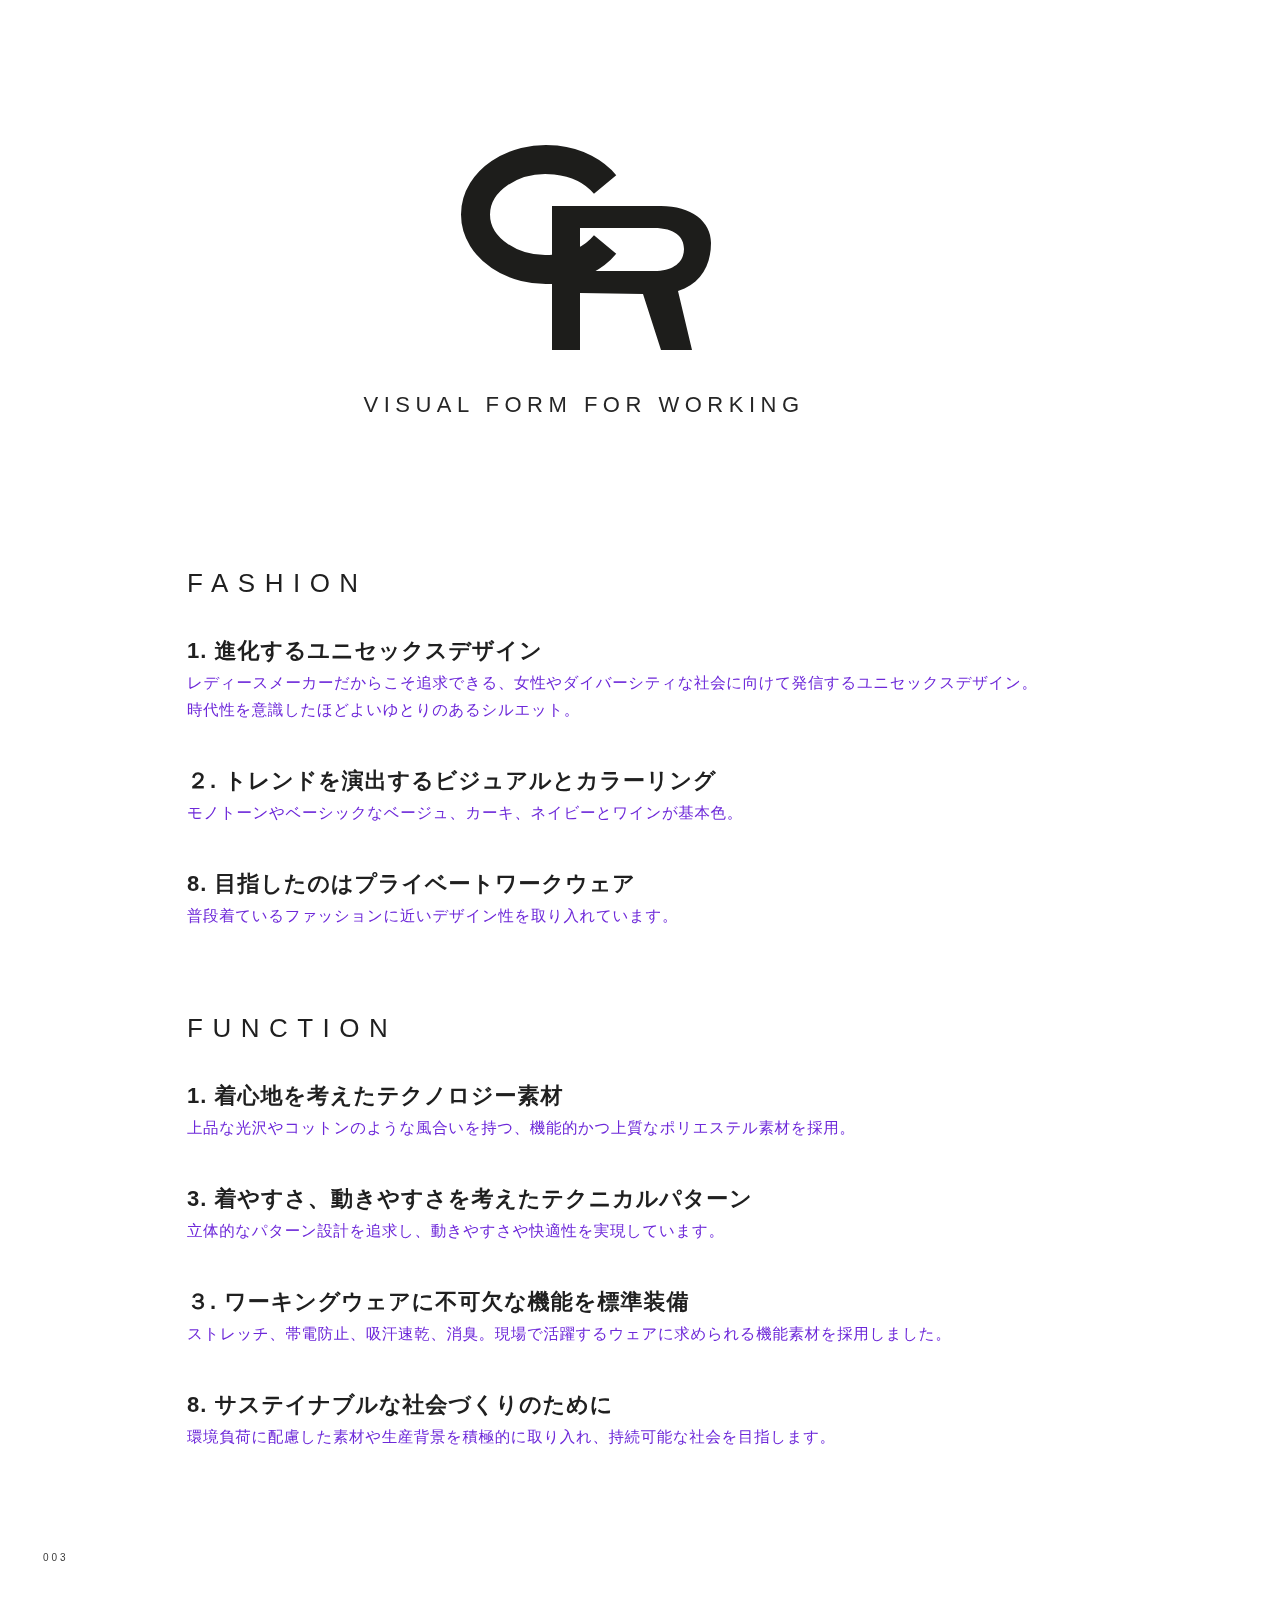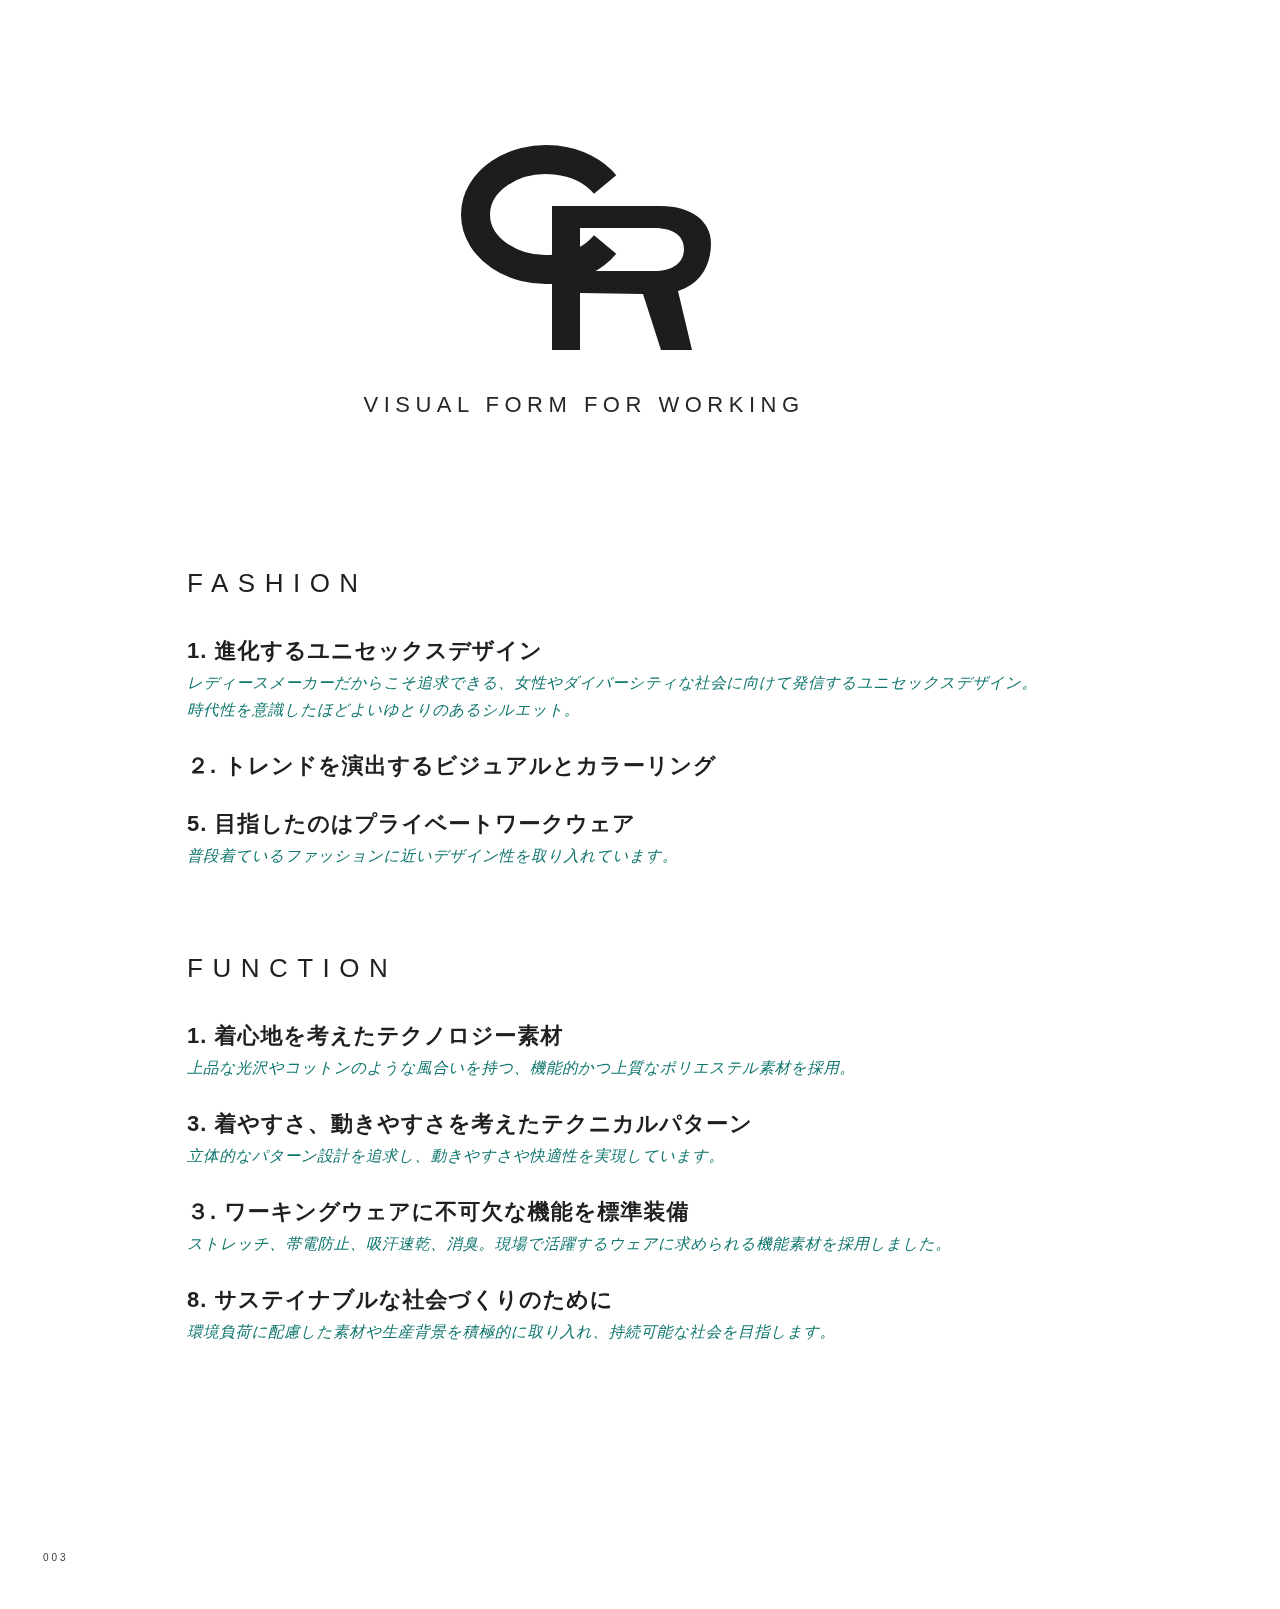--- a/index.html
+++ b/index.html
@@ -40,39 +40,38 @@
   .section-title {
     margin: 0;
     font-size: 26px;
     line-height: 30px;
     letter-spacing: 9.5px;
     font-weight: 400;
     color: #1f1f1f;
   }
   .section-first .section-title { margin-top: 151px; }
   .section-second .section-title { margin-top: 84px; }
-  .item { margin-top: 28px; }
+  .item { margin-top: 43px; }
   .section .item:first-of-type { margin-top: 38px; }
   .item-heading {
     margin: 0;
     font-size: 22px;
     line-height: 30px;
     letter-spacing: 1px;
     font-weight: 700;
     color: #202020;
   }
   .item-body {
     margin: 3px 0 0 0;
     font-size: 15.5px;
     line-height: 27px;
     letter-spacing: 0.6px;
     font-weight: 400;
-    color: #0f766e;
+    color: #6d28d9;
     white-space: pre-line;
-    font-style: italic;
   }
   
   .page-number {
     position: absolute;
     left: 43px;
     top: 1552px;
     font-size: 10px;
     line-height: 12px;
     letter-spacing: 3px;
     color: #3a3a3a;
@@ -115,24 +114,25 @@
       <h2 class="section-title">FASHION</h2>
 
       <div class="item">
         <h3 class="item-heading">1. 進化するユニセックスデザイン</h3>
         <p class="item-body">レディースメーカーだからこそ追求できる、女性やダイバーシティな社会に向けて発信するユニセックスデザイン。
 時代性を意識したほどよいゆとりのあるシルエット。</p>
       </div>
 
       <div class="item">
         <h3 class="item-heading">２. トレンドを演出するビジュアルとカラーリング</h3>
+        <p class="item-body">モノトーンやベーシックなベージュ、カーキ、ネイビーとワインが基本色。</p>
       </div>
 
       <div class="item">
-        <h3 class="item-heading">5. 目指したのはプライベートワークウェア</h3>
+        <h3 class="item-heading">8. 目指したのはプライベートワークウェア</h3>
         <p class="item-body">普段着ているファッションに近いデザイン性を取り入れています。</p>
       </div>
     </section>
 
     <section class="section section-second">
       <h2 class="section-title">FUNCTION</h2>
 
       <div class="item">
         <h3 class="item-heading">1. 着心地を考えたテクノロジー素材</h3>
         <p class="item-body">上品な光沢やコットンのような風合いを持つ、機能的かつ上質なポリエステル素材を採用。</p>

